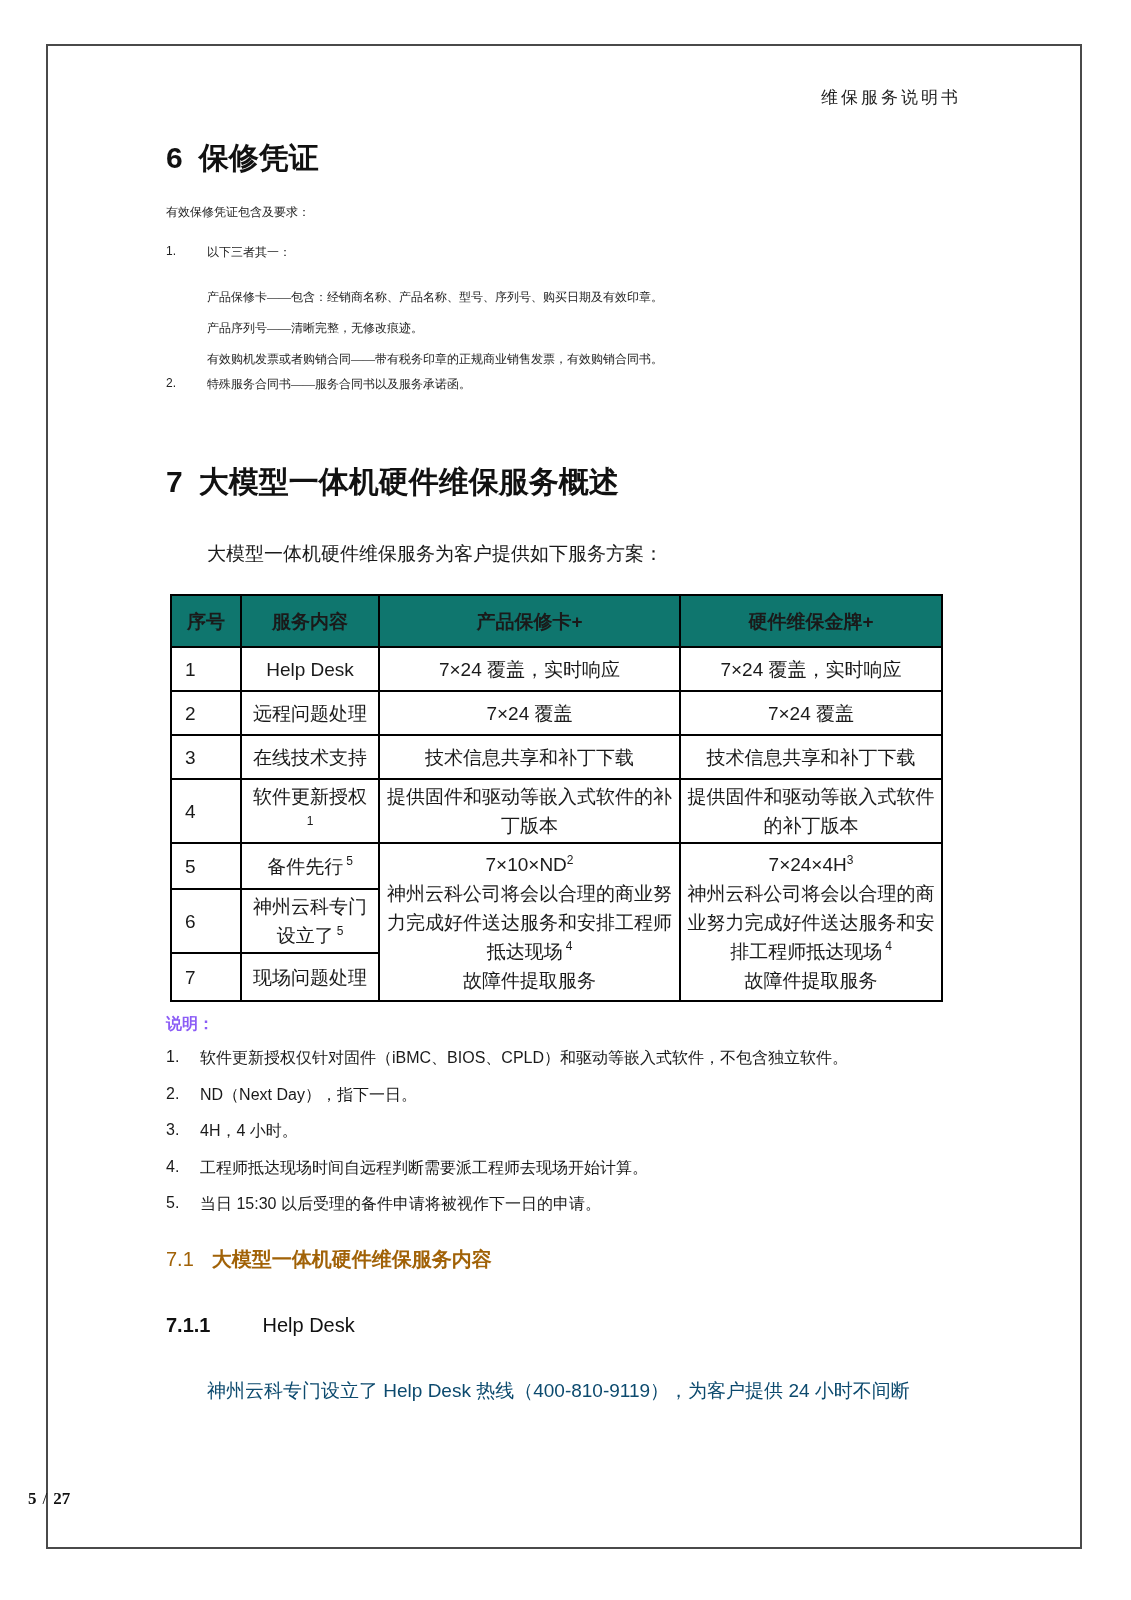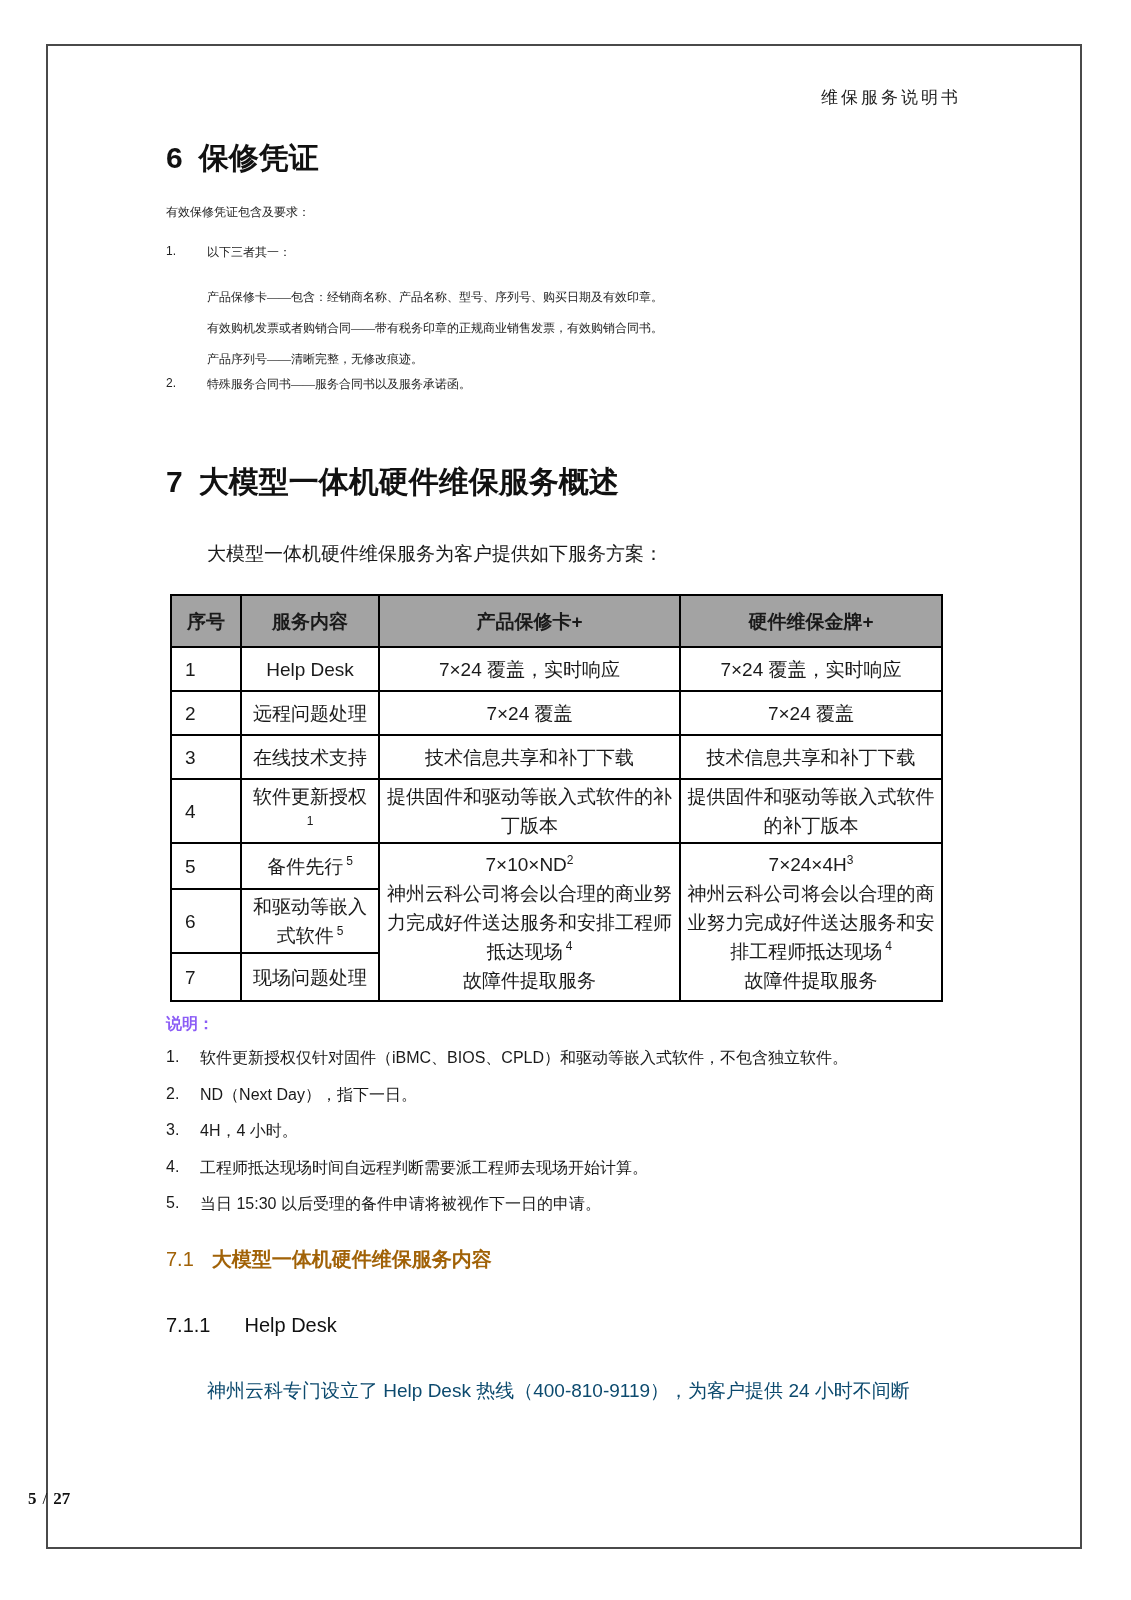--- a/index.html
+++ b/index.html
@@ -46,21 +46,21 @@
   }
   .h2 .num { font-weight: normal; margin-right: 18px; }
   .h2 .txt { font-weight: bold; }
   .h3 {
     position: absolute;
     left: 166px; top: 1314px;
     font-size: 20px;
     font-weight: normal;
     color: #111;
   }
-  .h3 .num { margin-right: 34px; }
+  .h3 .num { margin-right: 52px; font-weight: bold; }
   .serif-text {
     font-family: "Liberation Serif", serif;
     font-size: 12px;
     color: #222;
   }
   .s6-intro { position: absolute; left: 166px; top: 204px; }
   .s6-item { position: absolute; left: 166px; display: flex; }
   .s6-item-1 { top: 244px; }
   .s6-item-2 { top: 376px; }
   .s6-item .li-num {
@@ -90,21 +90,21 @@
   table.svc col.c3 { width: 301px; }
   table.svc col.c4 { width: 262px; }
   table.svc th, table.svc td {
     border: 2px solid #000;
     padding: 2px 6px;
     text-align: center;
     vertical-align: middle;
     line-height: 29px;
   }
   table.svc th {
-    background: #a3a3a3;
+    background: #0f766e;
     font-weight: bold;
     height: 46px;
   }
   table.svc td.idx {
     text-align: left;
     padding-left: 13px;
   }
   tr.r-std { height: 44px; }
   tr.r4 { height: 62px; }
   tr.r5 { height: 46px; }
@@ -155,22 +155,22 @@
 
 <div class="serif-text s6-intro">有效保修凭证包含及要求：</div>
 
 <div class="serif-text s6-item s6-item-1">
   <span class="li-num">1.</span>
   <span>以下三者其一：</span>
 </div>
 
 <div class="serif-text s6-sub">
   <div>产品保修卡——包含：经销商名称、产品名称、型号、序列号、购买日期及有效印章。</div>
+  <div>产品序列号——清晰完整，无修改痕迹。</div>
   <div>有效购机发票或者购销合同——带有税务印章的正规商业销售发票，有效购销合同书。</div>
-  <div>产品序列号——清晰完整，无修改痕迹。</div>
 </div>
 
 <div class="serif-text s6-item s6-item-2">
   <span class="li-num">2.</span>
   <span>特殊服务合同书——服务合同书以及服务承诺函。</span>
 </div>
 
 <div class="h1 s7-heading">
   <span class="num">7</span><span class="txt">大模型一体机硬件维保服务概述</span>
 </div>
@@ -227,21 +227,21 @@
       <div>故障件提取服务</div>
     </td>
     <td class="merged" rowspan="3">
       <div><span>7×24×4H</span><sup>3</sup></div>
       <span>神州云科公司将会以合理的商业努力完成好件送达服务和安排工程师抵达现场</span><sup class="sup-gap">4</sup>
       <div>故障件提取服务</div>
     </td>
   </tr>
   <tr class="r6">
     <td class="idx">6</td>
-    <td><span>和驱动等嵌入式软件</span><sup class="sup-gap">5</sup></td>
+    <td><span>神州云科专门设立了</span><sup class="sup-gap">5</sup></td>
   </tr>
   <tr class="r7">
     <td class="idx">7</td>
     <td>现场问题处理</td>
   </tr>
 </tbody>
   </table>
 
 <div class="notes-label">说明：</div>
 

